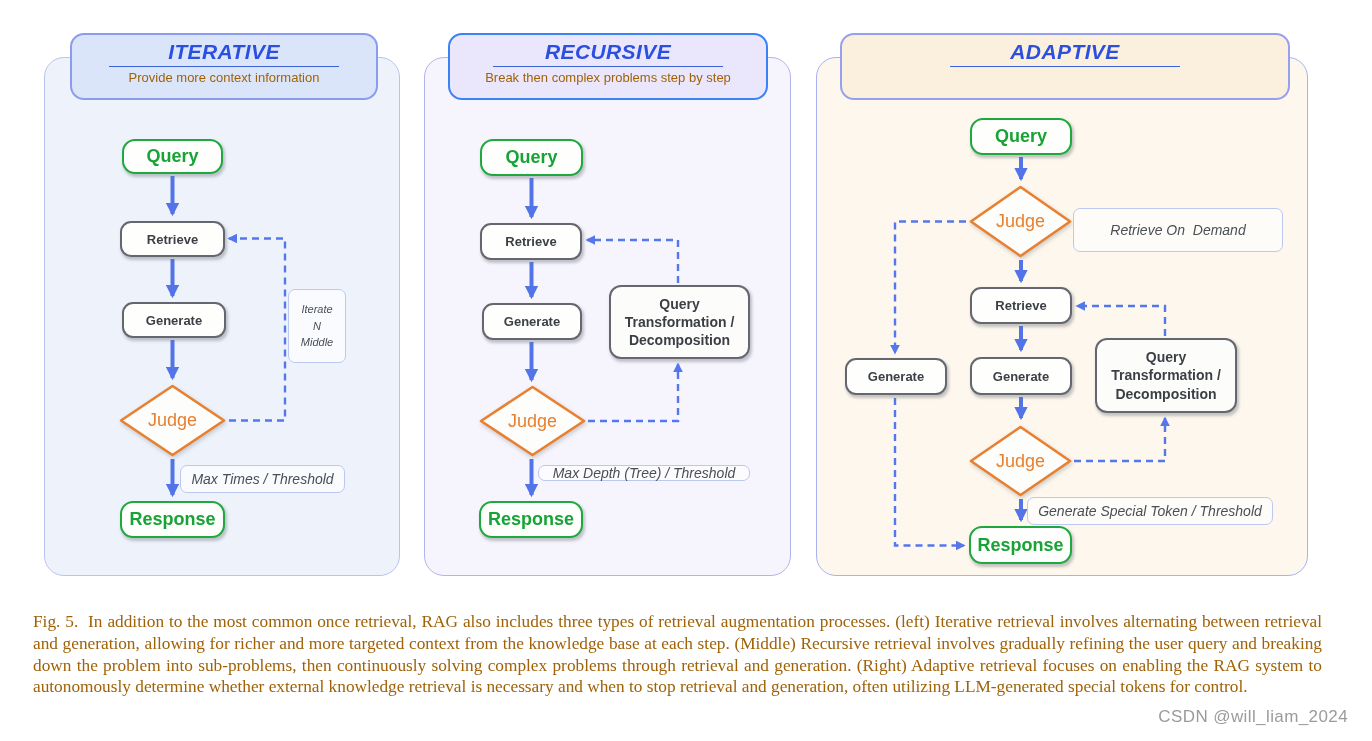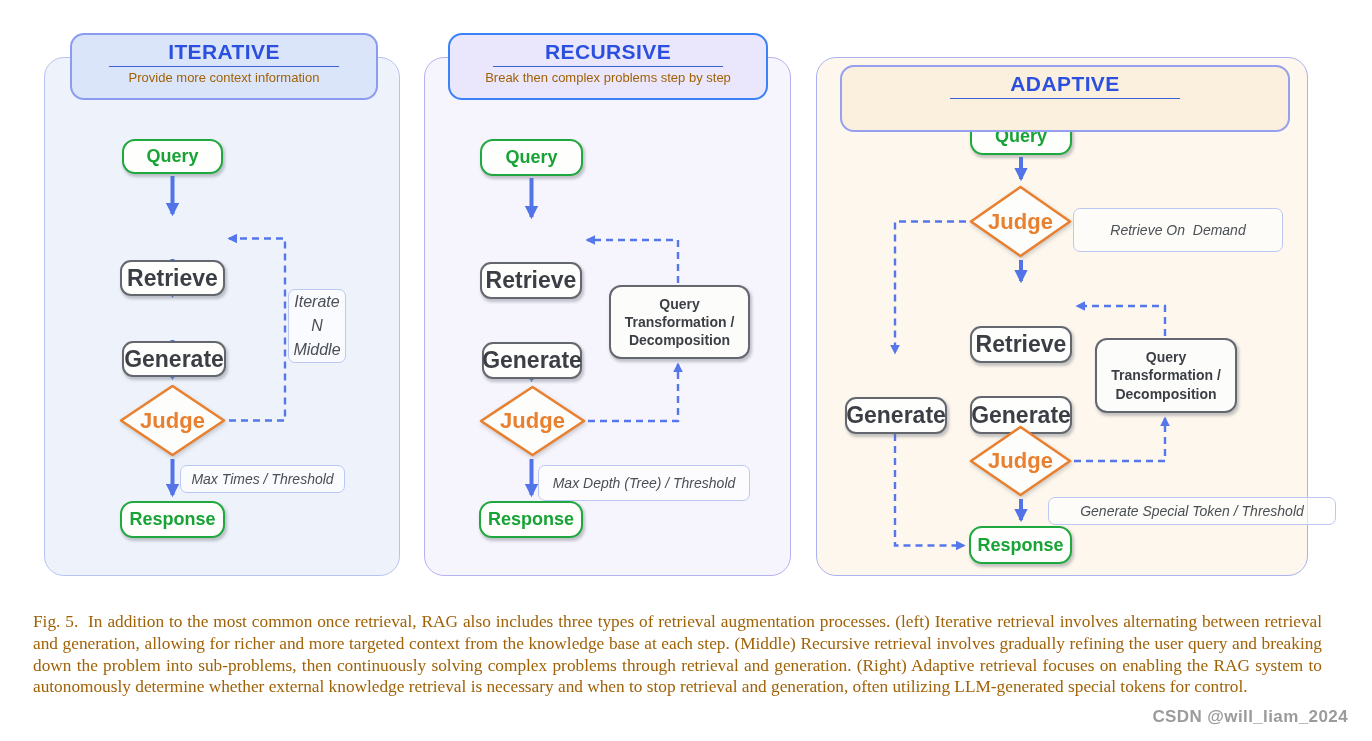--- a/index.html
+++ b/index.html
@@ -5,44 +5,44 @@
   html,body{margin:0;padding:0;background:#ffffff;}
   .page{position:relative;width:1372px;height:741px;background:#ffffff;overflow:hidden;
         font-family:"Liberation Sans", sans-serif;}
   .panel{position:absolute;border-radius:20px;box-sizing:border-box;z-index:0;}
   .p1{left:44px;top:57px;width:356px;height:519px;background:#eef3fb;border:1.6px solid #b9c3f3;}
   .p2{left:424px;top:57px;width:367px;height:519px;background:#f6f4fc;border:1.6px solid #b5b2f0;}
   .p3{left:816px;top:57px;width:492px;height:519px;background:#fdf7ed;border:1.6px solid #a9b2ef;}
   .hdr{position:absolute;border-radius:14px;box-sizing:border-box;text-align:center;padding-top:5px;z-index:3;}
   .h1{left:70px;top:33px;width:308px;height:67px;background:#dbe5f9;border:2px solid #8b9cf0;}
   .h2{left:448px;top:33px;width:320px;height:67px;background:#eae6fb;border:2px solid #3b82f6;}
-  .h3{left:840px;top:33px;width:450px;height:67px;background:#faf0dd;border:2px solid #97a0ee;margin-top:32px;}
-  .hdr-title{font-size:21px;font-weight:bold;color:#2b50e0;letter-spacing:0.4px;line-height:1.15;}
+  .h3{left:840px;top:33px;width:450px;height:67px;background:#faf0dd;border:2px solid #97a0ee;}
+  .hdr-title{font-size:21px;font-weight:bold;color:#2b50e0;letter-spacing:0.4px;line-height:1.15;font-style:italic;}
   .hdr-rule{width:230px;margin:2px auto 3px;border-top:1.6px solid #3b62d6;height:0;}
   .hdr-sub{font-size:13px;color:#a16207;}
   .arrows{position:absolute;left:0;top:0;width:1372px;height:741px;z-index:1;}
   .node{position:absolute;box-sizing:border-box;display:flex;align-items:center;justify-content:center;
         font-weight:bold;background:#fefefd;z-index:2;box-shadow:1.5px 2.5px 3px rgba(110,115,125,0.40);}
   .green{border:2.6px solid #1ea83d;color:#17a335;border-radius:13px;font-size:18px;}
-  .gray{border:2.4px solid #64686e;color:#3b3f45;border-radius:11px;font-size:23px;margin-top:39px;}
+  .gray{border:2.4px solid #64686e;color:#3b3f45;border-radius:11px;font-size:13px;}
   .qt{position:absolute;box-sizing:border-box;display:flex;flex-direction:column;align-items:center;justify-content:center;
       border:2.4px solid #64686e;border-radius:12px;background:#fcfcfb;color:#3b3f45;font-weight:bold;
       font-size:14px;line-height:1.3;text-align:center;z-index:2;box-shadow:1.5px 2.5px 3px rgba(110,115,125,0.40);}
   .lbl{position:absolute;box-sizing:border-box;display:flex;align-items:center;justify-content:center;
        border:1.3px solid #bcc8f2;border-radius:7px;background:rgba(255,255,255,0.62);color:#4a4f55;
        font-style:italic;font-size:14px;text-align:center;z-index:2;}
-  .lbl.multi{flex-direction:column;line-height:1.5;font-size:16px;}
+  .lbl.multi{flex-direction:column;line-height:1.5;font-size:11px;}
   .judge{position:absolute;z-index:2;}
   .judge svg{position:absolute;left:0;top:0;width:100%;height:100%;overflow:visible;
              filter:drop-shadow(1.5px 2.5px 2px rgba(110,115,125,0.35));}
   .judge .jl{position:absolute;left:0;top:0;right:0;bottom:0;display:flex;align-items:center;justify-content:center;
-             font-weight:bold;font-size:22px;color:#e8802f;}
+             font-weight:normal;font-size:18px;color:#e8802f;}
   .caption{position:absolute;left:33px;top:611px;width:1289px;font-family:"Liberation Serif", serif;
            font-size:17.3px;line-height:1.26;color:#a16207;text-align:justify;text-align-last:left;z-index:2;}
-  .watermark{position:absolute;right:24px;top:707px;font-size:17px;color:#9b9b9b;letter-spacing:0.4px;z-index:2;font-weight:bold;}
+  .watermark{position:absolute;right:24px;top:707px;font-size:17px;color:#9b9b9b;letter-spacing:0.4px;z-index:2;}
 </style>
 </head>
 <body>
 
 <div class="page">
 
   <div class="panel p1"></div>
   <div class="panel p2"></div>
   <div class="panel p3"></div>
 
@@ -121,21 +121,21 @@
     <span>Transformation /</span>
     <span>Decomposition</span>
   </div>
   <div class="judge" style="left:479px;top:385px;width:107px;height:72px;">
     <svg viewBox="0 0 106 72" preserveAspectRatio="none">
       <polygon points="53,2 104,36 53,70 2,36" fill="#fdfdfc" stroke="#e8802f" stroke-width="2.6" stroke-linejoin="round" vector-effect="non-scaling-stroke"></polygon>
     </svg>
     <span class="jl">Judge</span>
   </div>
   <div class="node green" style="left:479px;top:501px;width:104px;height:37px;">Response</div>
-  <div class="lbl" style="left:538px;top:465px;width:212px;height:36px;">Max Depth (Tree) / Threshold</div>
+  <div class="lbl" style="left:538px;top:465px;width:212px;height:16px;">Max Depth (Tree) / Threshold</div>
 
   <div class="node green" style="left:970px;top:118px;width:102px;height:37px;">Query</div>
   <div class="judge" style="left:969px;top:185px;width:103px;height:73px;">
     <svg viewBox="0 0 106 72" preserveAspectRatio="none">
       <polygon points="53,2 104,36 53,70 2,36" fill="#fdfdfc" stroke="#e8802f" stroke-width="2.6" stroke-linejoin="round" vector-effect="non-scaling-stroke"></polygon>
     </svg>
     <span class="jl">Judge</span>
   </div>
   <div class="lbl" style="left:1073px;top:208px;width:210px;height:44px;">Retrieve On &nbsp;Demand</div>
   <div class="node gray" style="left:970px;top:287px;width:102px;height:37px;">Retrieve</div>
@@ -145,19 +145,19 @@
     <span>Query</span>
     <span>Transformation /</span>
     <span>Decomposition</span>
   </div>
   <div class="judge" style="left:969px;top:425px;width:103px;height:72px;">
     <svg viewBox="0 0 106 72" preserveAspectRatio="none">
       <polygon points="53,2 104,36 53,70 2,36" fill="#fdfdfc" stroke="#e8802f" stroke-width="2.6" stroke-linejoin="round" vector-effect="non-scaling-stroke"></polygon>
     </svg>
     <span class="jl">Judge</span>
   </div>
-  <div class="lbl" style="left:1048px;top:497px;width:288px;height:28px;">Generate Special Token / Threshold</div>
+  <div class="lbl" style="left:1027px;top:497px;width:246px;height:28px;">Generate Special Token / Threshold</div>
   <div class="node green" style="left:969px;top:526px;width:103px;height:38px;">Response</div>
 
   <div class="caption">Fig. 5.&nbsp;&nbsp;In addition to the most common once retrieval, RAG also includes three types of retrieval augmentation processes. (left) Iterative retrieval involves alternating between retrieval and generation, allowing for richer and more targeted context from the knowledge base at each step. (Middle) Recursive retrieval involves gradually refining the user query and breaking down the problem into sub-problems, then continuously solving complex problems through retrieval and generation. (Right) Adaptive retrieval focuses on enabling the RAG system to autonomously determine whether external knowledge retrieval is necessary and when to stop retrieval and generation, often utilizing LLM-generated special tokens for control.</div>
   <div class="watermark">CSDN @will_liam_2024</div>
 
 </div>
 
 </body></html>

